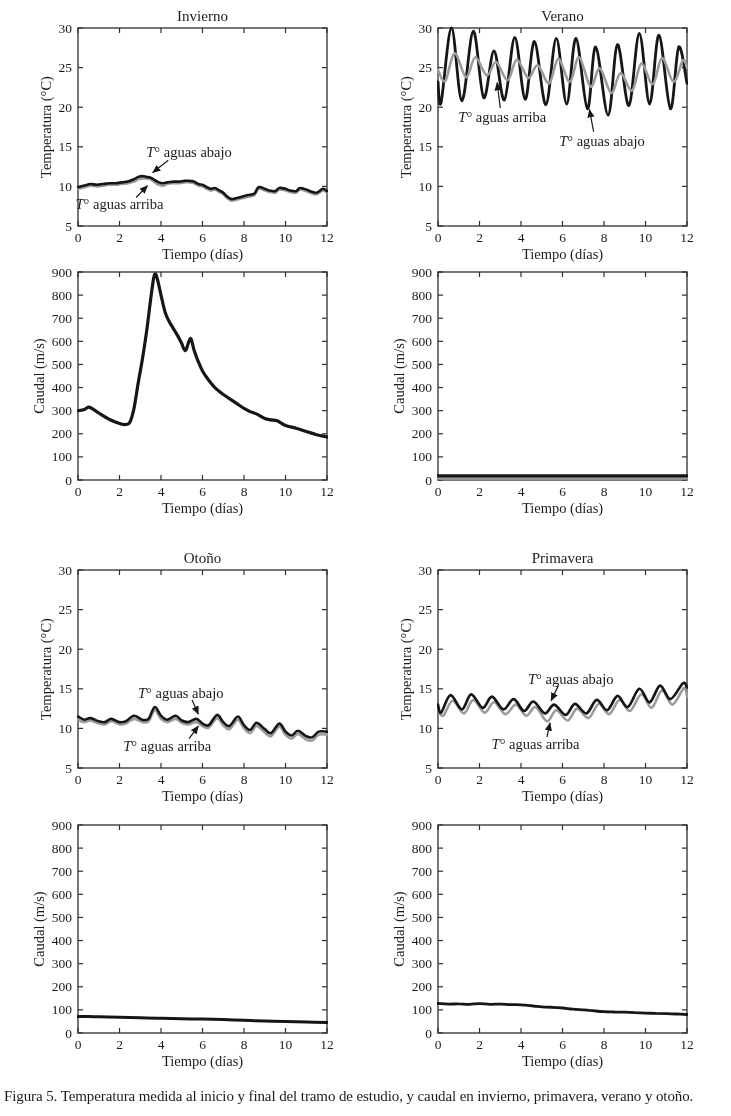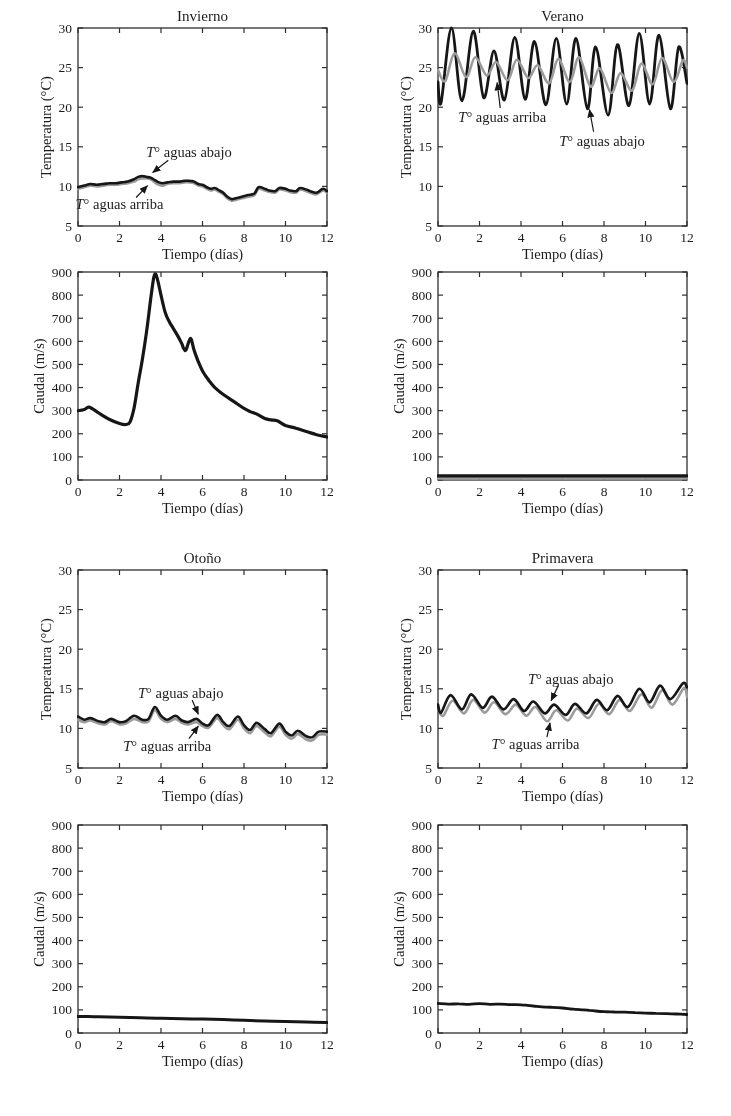--- a/index.html
+++ b/index.html
@@ -566,13 +566,14 @@
           <text x="44" y="64.72222222222223" text-anchor="end">700</text>
           <text x="44" y="41.611111111111114" text-anchor="end">800</text>
           <text x="44" y="18.5" text-anchor="end">900</text>
         </g>
         <text x="174.5" y="255" text-anchor="middle" font-size="14.5px">Tiempo (días)</text>
         <text x="16" y="118" text-anchor="middle" font-size="14.5px" transform="rotate(-90 16 118)">Caudal (m/s)</text>
         <g clip-path="url(#clip-primavera-caudal)" fill="none">
           <path d="M50.0,192.4C51.7,192.5 56.9,193.0 60.4,193.1C63.8,193.2 67.3,192.8 70.8,192.9C74.2,192.9 77.7,193.4 81.1,193.3C84.6,193.3 88.0,192.6 91.5,192.6C95.0,192.6 98.4,193.3 101.9,193.3C105.3,193.4 108.8,193.1 112.3,193.1C115.7,193.1 119.2,193.5 122.6,193.6C126.1,193.7 130.2,193.7 133.0,193.8C135.8,193.9 137.2,194.1 139.2,194.3C141.3,194.5 143.0,194.7 145.4,195.0C147.9,195.2 150.6,195.7 153.8,195.9C156.9,196.1 160.7,196.2 164.1,196.3C167.6,196.5 171.0,196.7 174.5,197.0C178.0,197.3 181.4,197.9 184.9,198.2C188.3,198.5 192.5,198.7 195.3,198.9C198.0,199.1 199.4,199.2 201.5,199.4C203.5,199.5 205.3,199.8 207.7,200.0C210.1,200.3 212.9,200.6 216.0,200.7C219.1,200.9 222.9,200.9 226.4,201.0C229.8,201.0 233.3,201.1 236.8,201.2C240.2,201.3 243.7,201.5 247.1,201.7C250.6,201.8 254.0,202.0 257.5,202.1C261.0,202.2 264.4,202.3 267.9,202.4C271.3,202.4 274.8,202.5 278.3,202.6C281.7,202.7 285.2,202.9 288.6,203.0C292.1,203.2 297.3,203.4 299.0,203.5" stroke="#161616" stroke-width="2.8" stroke-linecap="round" stroke-linejoin="round"></path>
         </g>
       </svg></div>
+  <div class="caption">Figura 5. Temperatura medida al inicio y final del tramo de estudio, y caudal en invierno, primavera, verano y otoño.</div>
 </div>
 
 </body></html>

